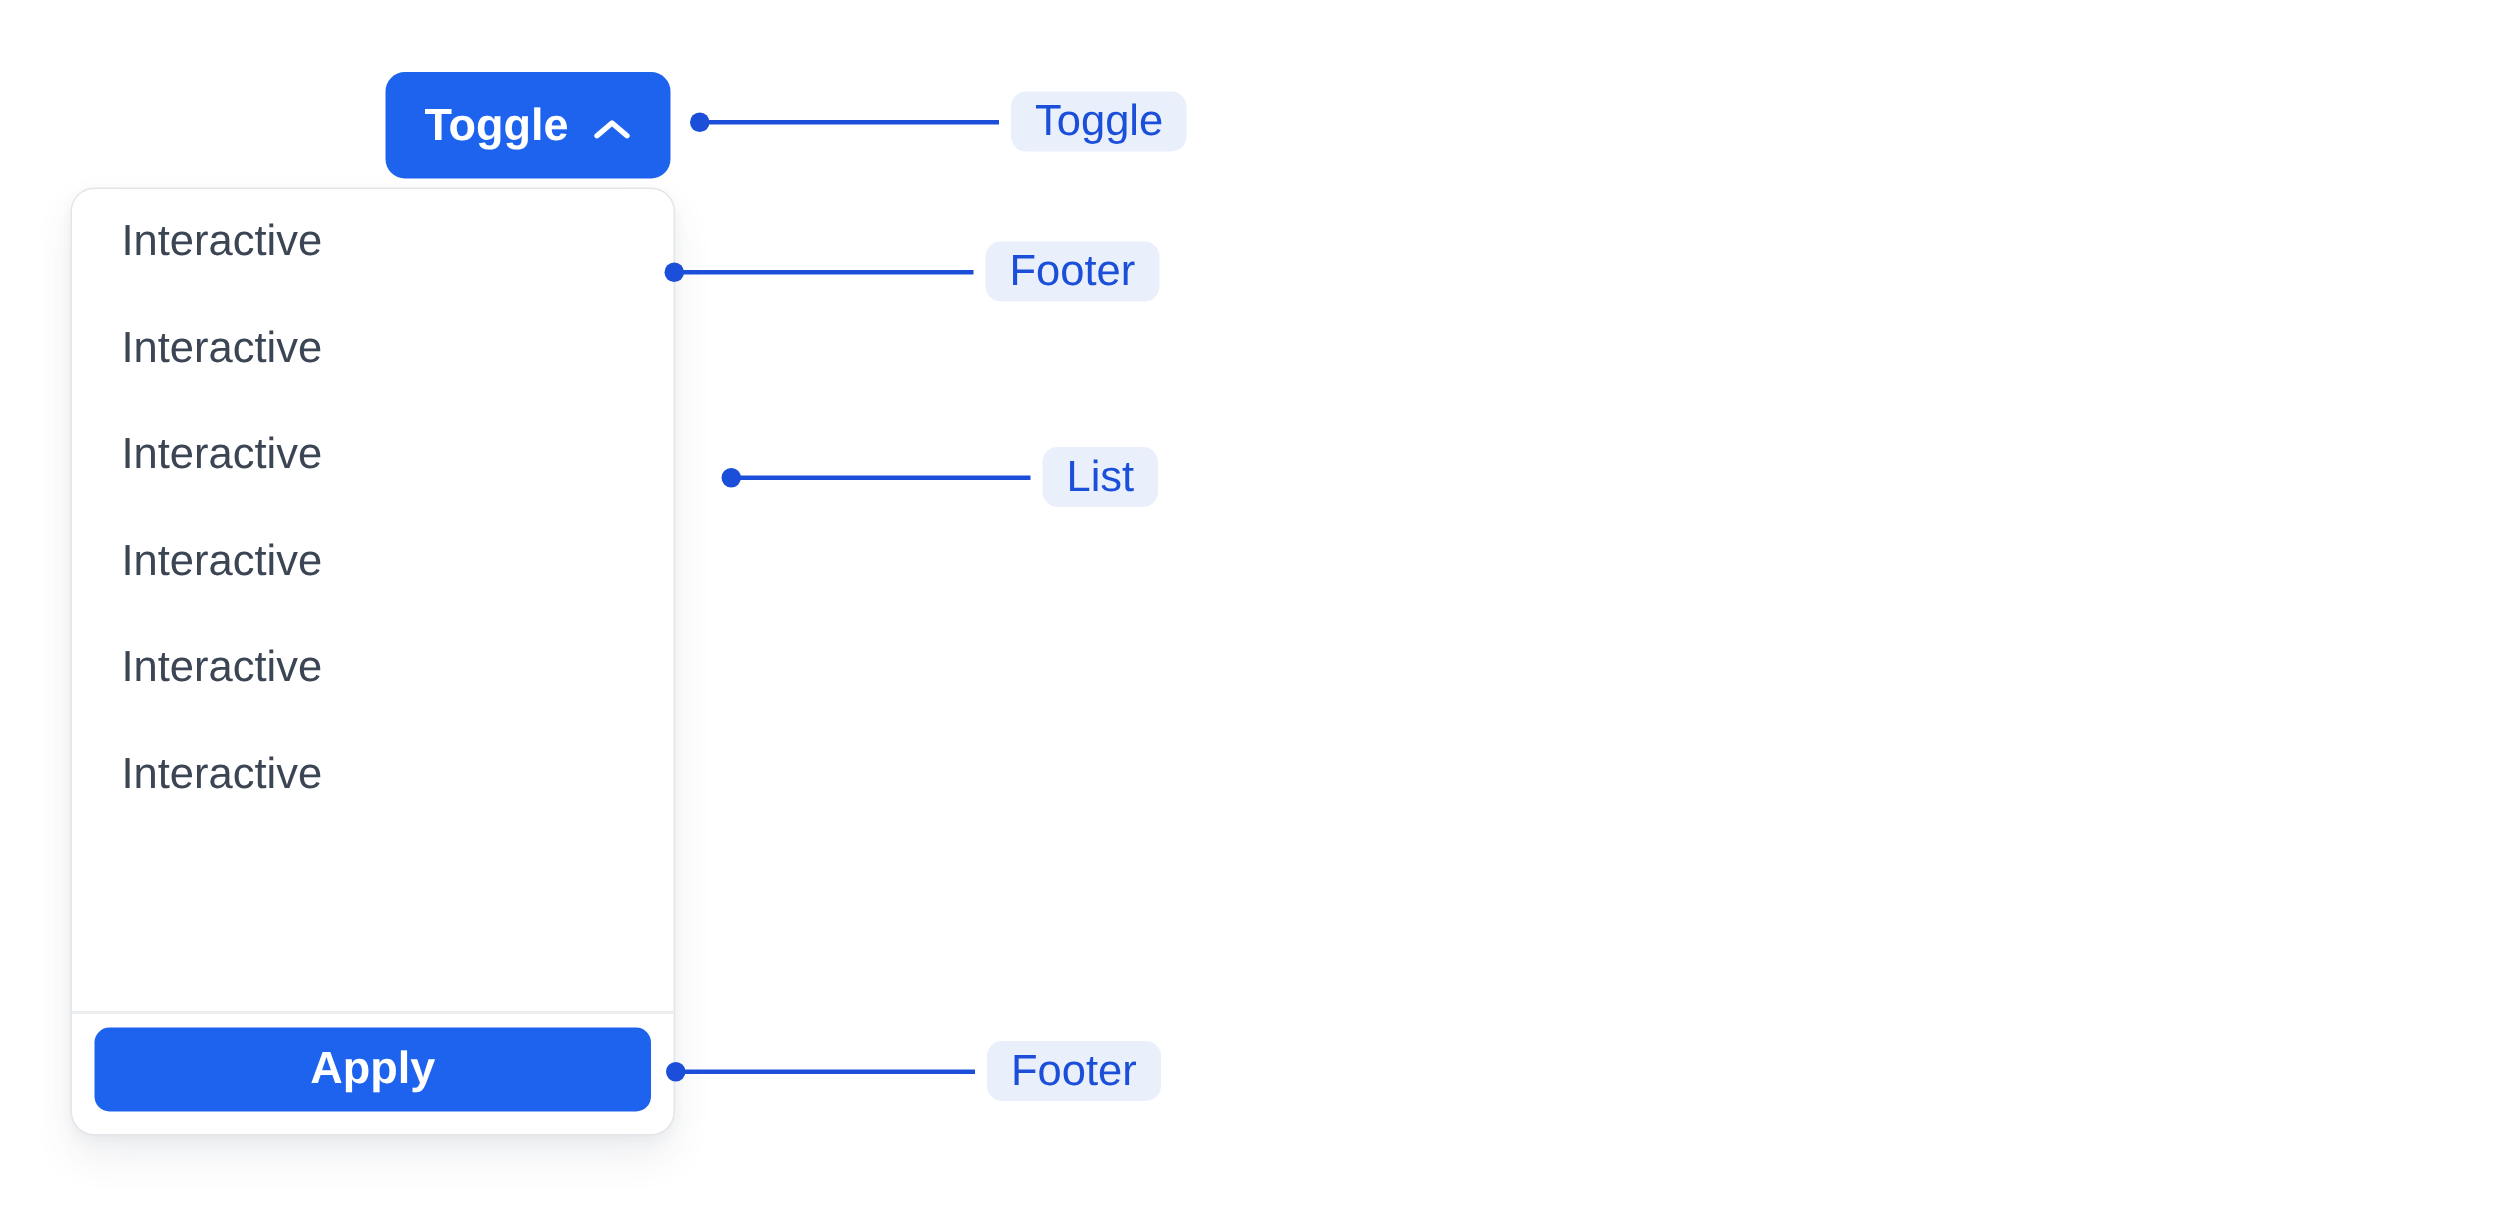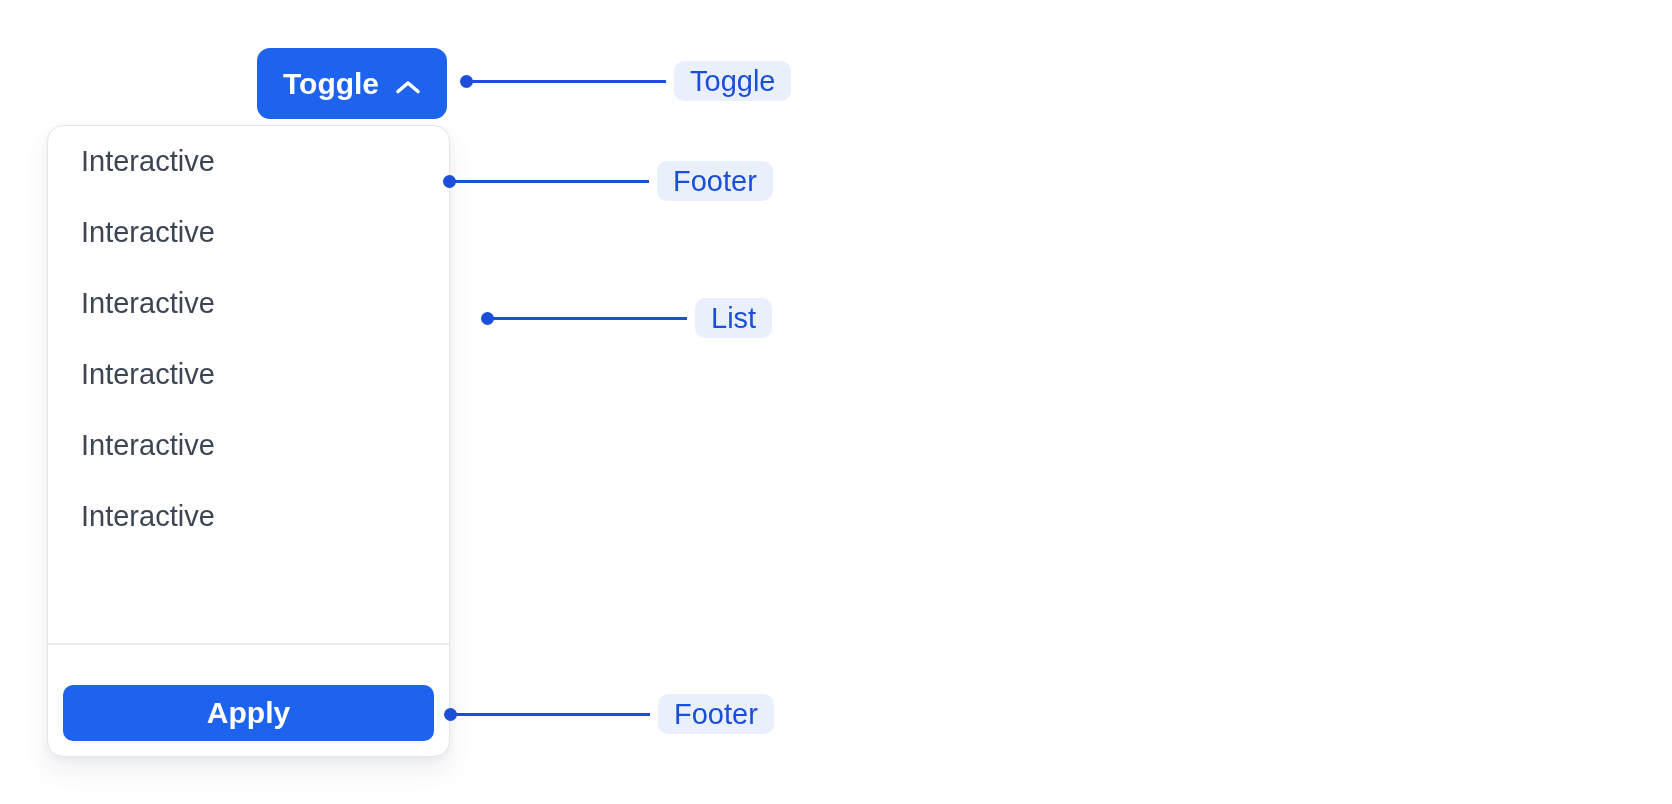--- a/index.html
+++ b/index.html
@@ -56,21 +56,21 @@
 
   .dropdown-list{
     flex:1;margin:0;padding:0;list-style:none;overflow:hidden;
     border-bottom:2px solid var(--divider);
   }
   .list-item{
     height:71px;display:flex;align-items:center;padding:0 33px;
     font-size:29px;color:var(--item-text);cursor:pointer;
   }
 
-  .dropdown-footer{padding:40px 15px 15px 15px;}
+  .dropdown-footer{padding:9px 15px 15px 15px;}
   .apply-btn{
     width:100%;height:56px;border:none;border-radius:10px;
     background:var(--primary-blue);color:#fff;
     font-size:30px;font-weight:700;font-family:inherit;cursor:pointer;
   }
 
   
   .annot{position:absolute;display:flex;align-items:center;}
   .annot-dot{width:13px;height:13px;border-radius:50%;background:var(--annotation-blue);flex:none;}
   .annot-line{width:194px;height:3px;background:var(--annotation-blue);flex:none;margin-left:-1px;}

